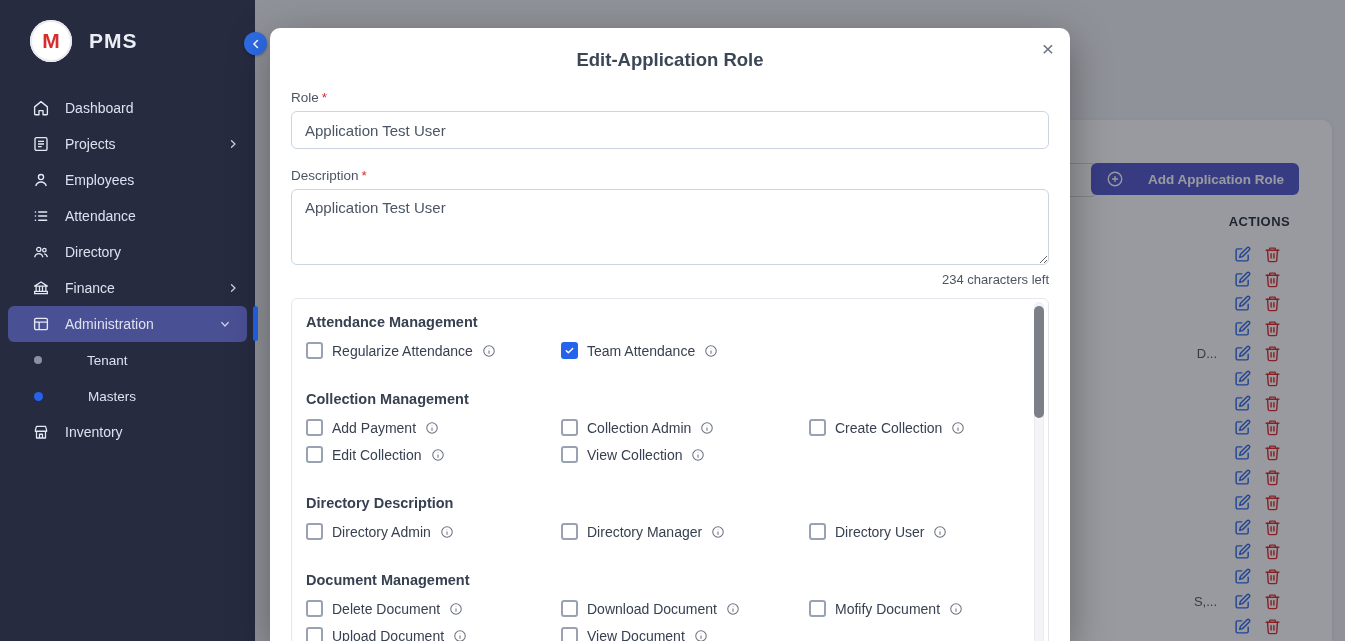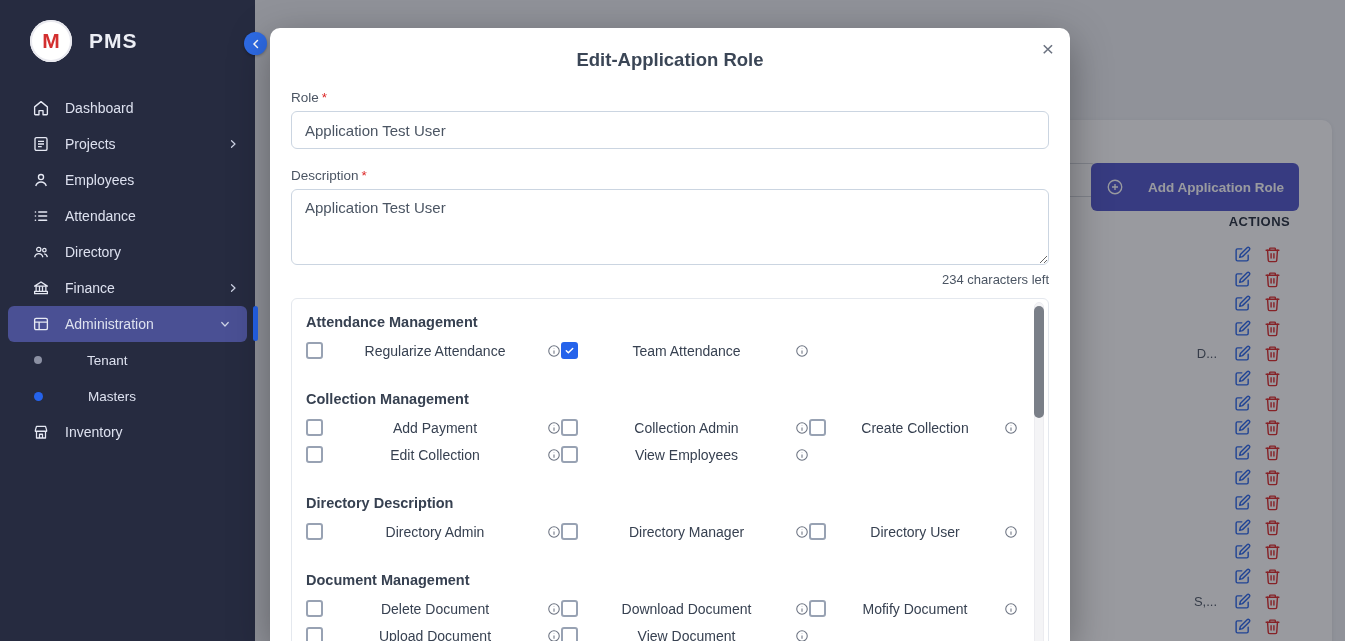--- a/index.html
+++ b/index.html
@@ -35,21 +35,21 @@
             place-items:center; cursor:pointer; }
   .avatar-dot { position:absolute; right:-1px; bottom:-1px; width:11px; height:11px; border-radius:50%;
                 background:#22c55e; border:2px solid #fff; }
 
   
   .card { position:absolute; left:45px; top:120px; right:13px; bottom:-12px; background:#fff;
           border-radius:10px; box-shadow:0 1px 4px rgba(0,0,0,.08); }
   .search-input { position:absolute; right:235px; top:43px; width:215px; height:34px;
                   border:1px solid #d1d5db; border-radius:6px; background:#fff; font-size:14px;
                   padding:0 10px; color:#374151; }
-  .add-btn { position:absolute; right:33px; top:43px; height:48px; padding:0 15px; border:none;
+  .add-btn { position:absolute; right:33px; top:43px; height:32px; padding:0 15px; border:none;
              background:#4d53c9; color:#fff; font-family:inherit; font-size:13.5px; font-weight:600;
              border-radius:6px; display:flex; align-items:center; gap:24px; cursor:pointer; }
   .add-btn .plus { width:18px; height:18px; }
   .actions-header { position:absolute; right:42px; top:94px; font-size:13px; font-weight:700;
                     color:#1f2937; letter-spacing:.4px; }
   .rows { position:absolute; left:0; right:0; top:122px; }
   .action-row { height:24.8px; display:flex; align-items:center; justify-content:flex-end;
                 padding-right:51px; gap:13px; }
   .row-fragment { font-size:13px; color:#4b5563; margin-right:4px; }
   .icon-btn { width:17px; height:17px; cursor:pointer; }
@@ -76,21 +76,21 @@
                 padding:0 13px; font-size:15px; color:#4b5563; font-family:inherit; background:#fff; }
   .textarea { width:100%; height:76px; margin-top:6px; border:1px solid #cbd5e1; border-radius:6px;
               padding:9px 13px; font-size:15px; color:#4b5563; font-family:inherit; resize:vertical; }
   .char-counter { text-align:right; font-size:13px; color:#4b5563; margin-top:3px; }
 
   .perm-box { margin-top:11px; border:1px solid #e4e8ee; border-radius:6px; height:356px;
               position:relative; overflow:hidden; padding:15px 30px 0 14px; }
   .perm-section + .perm-section { margin-top:32px; }
   .perm-title { font-size:14.5px; font-weight:700; color:#374151; }
   .perm-grid { display:grid; grid-template-columns:255px 248px 1fr; margin-top:12px; row-gap:10px; }
-  .perm-item { display:flex; align-items:center; gap:9px; font-size:14px; color:#374151; cursor:pointer;justify-content:space-between; }
+  .perm-item { display:flex; align-items:center; gap:9px; font-size:14px; color:#374151; cursor:pointer; }
   .checkbox { width:17px; height:17px; border:2px solid #98a2b3; border-radius:3px; flex:none; background:#fff; }
   .checkbox.checked { border-color:#2563eb; background:#2563eb; padding:1px; }
   .info-icon { width:14px; height:14px; color:#6b7280; flex:none; }
 
   .scroll-track { position:absolute; right:4px; top:3px; bottom:3px; width:10px; background:#f4f4f6;
                   border-radius:5px; border:1px solid #ececf0; }
   .scroll-thumb { position:absolute; right:4px; top:7px; width:10px; height:112px; background:#7a7f88;
                   border-radius:5px; cursor:grab; z-index:1; }
   .scroll-down { position:absolute; right:4px; bottom:5px; width:10px; height:10px; color:#4b5563; z-index:1; }
 </style>
@@ -629,21 +629,21 @@
                 <svg viewBox="0 0 24 24" fill="none" stroke="currentColor" stroke-width="1.8">
                   <circle cx="12" cy="12" r="9"></circle>
                   <path d="M12 11v5.5"></path>
                   <path d="M12 7.2v.3" stroke-width="2.4"></path>
                 </svg>
               </span>
   </label>
 
   <label class="perm-item">
     <span class="checkbox"></span>
-    <span class="perm-label">View Employees</span>
+    <span class="perm-label">View Collection</span>
     <span class="info-icon">
                 <svg viewBox="0 0 24 24" fill="none" stroke="currentColor" stroke-width="1.8">
                   <circle cx="12" cy="12" r="9"></circle>
                   <path d="M12 11v5.5"></path>
                   <path d="M12 7.2v.3" stroke-width="2.4"></path>
                 </svg>
               </span>
   </label>
 </div>
   </div>

